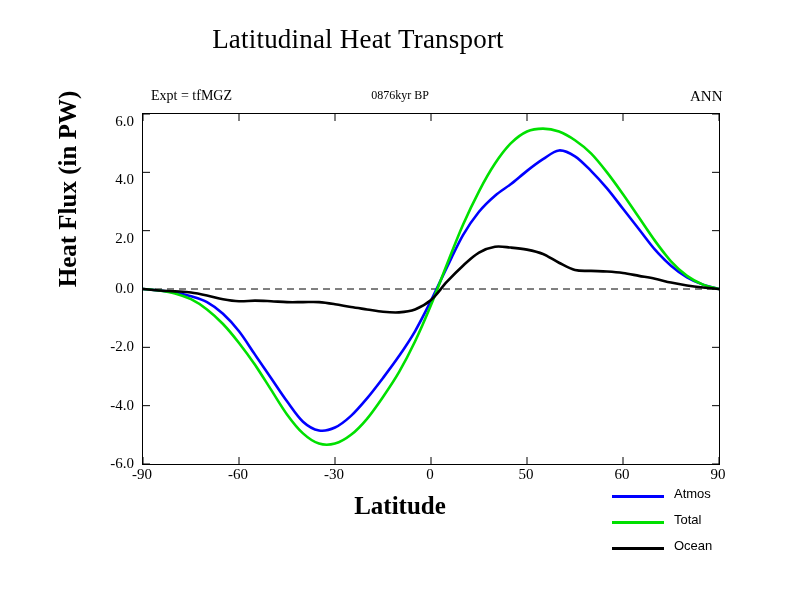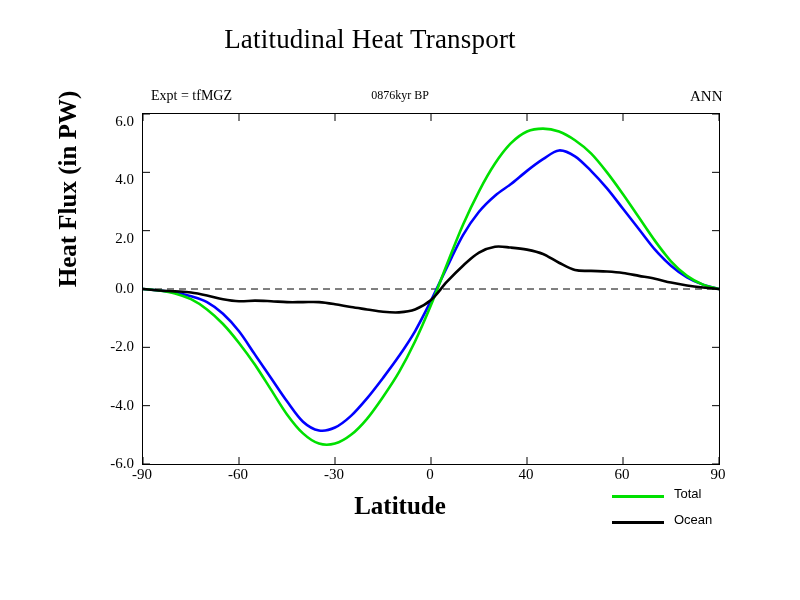--- a/index.html
+++ b/index.html
@@ -16,21 +16,21 @@
   }
   #figure {
     position: relative;
     width: 800px;
     height: 600px;
   }
   
   #title {
     position: absolute;
     top: 24px;
-    left: 12px;
+    left: 0;
     width: 716px;
     text-align: center;
     font-size: 27px;
     letter-spacing: 0.2px;
   }
   #subtitle {
     position: absolute;
     top: 63px;
     left: 0;
     width: 800px;
@@ -151,21 +151,21 @@
   <div class="tick-label ytick-label" style="top:229.7px;">2.0</div>
   <div class="tick-label ytick-label" style="top:280px;">0.0</div>
   <div class="tick-label ytick-label" style="top:338.3px;">-2.0</div>
   <div class="tick-label ytick-label" style="top:396.7px;">-4.0</div>
   <div class="tick-label ytick-label" style="top:455px;">-6.0</div>
 
   <div class="tick-label xtick-label" style="top:466px; left:112px;">-90</div>
   <div class="tick-label xtick-label" style="top:466px; left:208px;">-60</div>
   <div class="tick-label xtick-label" style="top:466px; left:304px;">-30</div>
   <div class="tick-label xtick-label" style="top:466px; left:400px;">0</div>
-  <div class="tick-label xtick-label" style="top:466px; left:496px;">40</div>
+  <div class="tick-label xtick-label" style="top:466px; left:496px;">50</div>
   <div class="tick-label xtick-label" style="top:466px; left:592px;">60</div>
   <div class="tick-label xtick-label" style="top:466px; left:688px;">90</div>
 
   <div id="plot">
     <svg id="plot-svg" width="576" height="350" viewBox="0 0 576 350">
       <g id="ticks">
           <line x1="0" x2="0" y1="350" y2="343" stroke="#000" stroke-width="1"></line>
           <line x1="0" x2="0" y1="0" y2="7" stroke="#000" stroke-width="1"></line>
           <line x1="96" x2="96" y1="350" y2="343" stroke="#000" stroke-width="1"></line>
           <line x1="96" x2="96" y1="0" y2="7" stroke="#000" stroke-width="1"></line>
@@ -198,20 +198,24 @@
       <g id="series-group">
           <path d="M 0.00 175.00 C 2.67 175.24, 10.67 175.87, 16.00 176.46 C 21.33 177.04, 26.67 177.53, 32.00 178.50 C 37.33 179.47, 42.67 180.69, 48.00 182.29 C 53.33 183.90, 58.67 185.21, 64.00 188.13 C 69.33 191.04, 74.67 194.93, 80.00 199.79 C 85.33 204.65, 90.67 210.49, 96.00 217.29 C 101.33 224.10, 106.67 232.85, 112.00 240.63 C 117.33 248.40, 122.67 256.18, 128.00 263.96 C 133.33 271.74, 138.67 280.00, 144.00 287.29 C 149.33 294.58, 154.67 302.85, 160.00 307.71 C 165.33 312.57, 170.67 315.49, 176.00 316.46 C 181.33 317.43, 186.67 315.97, 192.00 313.54 C 197.33 311.11, 202.67 306.74, 208.00 301.88 C 213.33 297.01, 218.67 290.69, 224.00 284.38 C 229.33 278.06, 234.67 271.01, 240.00 263.96 C 245.33 256.91, 250.67 249.86, 256.00 242.08 C 261.33 234.31, 266.67 226.53, 272.00 217.29 C 277.33 208.06, 282.67 197.36, 288.00 186.67 C 293.33 175.97, 298.67 164.06, 304.00 153.13 C 309.33 142.19, 314.67 130.28, 320.00 121.04 C 325.33 111.81, 330.67 104.27, 336.00 97.71 C 341.33 91.15, 346.67 86.28, 352.00 81.67 C 357.33 77.05, 362.67 74.13, 368.00 70.00 C 373.33 65.87, 378.67 61.01, 384.00 56.88 C 389.33 52.74, 394.67 48.61, 400.00 45.21 C 405.33 41.81, 410.67 36.94, 416.00 36.46 C 421.33 35.97, 426.67 38.89, 432.00 42.29 C 437.33 45.69, 442.67 51.53, 448.00 56.88 C 453.33 62.22, 458.67 68.06, 464.00 74.38 C 469.33 80.69, 474.67 87.99, 480.00 94.79 C 485.33 101.60, 490.67 108.40, 496.00 115.21 C 501.33 122.01, 506.67 129.55, 512.00 135.63 C 517.33 141.70, 522.67 147.05, 528.00 151.67 C 533.33 156.28, 538.67 160.17, 544.00 163.33 C 549.33 166.49, 554.67 168.68, 560.00 170.62 C 565.33 172.57, 573.33 174.27, 576.00 175.00" fill="none" stroke="#0000ff" stroke-width="2.6" stroke-linejoin="round" stroke-linecap="round"></path>
           <path d="M 0.00 175.00 C 2.67 175.24, 10.67 175.73, 16.00 176.46 C 21.33 177.19, 26.67 177.92, 32.00 179.38 C 37.33 180.83, 42.67 182.53, 48.00 185.21 C 53.33 187.88, 58.67 191.28, 64.00 195.42 C 69.33 199.55, 74.67 204.41, 80.00 210.00 C 85.33 215.59, 90.67 222.15, 96.00 228.96 C 101.33 235.76, 106.67 243.06, 112.00 250.83 C 117.33 258.61, 122.67 267.36, 128.00 275.63 C 133.33 283.89, 138.67 293.12, 144.00 300.42 C 149.33 307.71, 154.67 314.51, 160.00 319.38 C 165.33 324.24, 170.67 327.88, 176.00 329.58 C 181.33 331.28, 186.67 331.04, 192.00 329.58 C 197.33 328.13, 202.67 324.97, 208.00 320.83 C 213.33 316.70, 218.67 311.11, 224.00 304.79 C 229.33 298.47, 234.67 290.69, 240.00 282.92 C 245.33 275.14, 250.67 267.36, 256.00 258.13 C 261.33 248.89, 266.67 238.68, 272.00 227.50 C 277.33 216.32, 282.67 203.92, 288.00 191.04 C 293.33 178.16, 298.67 163.58, 304.00 150.21 C 309.33 136.84, 314.67 122.99, 320.00 110.83 C 325.33 98.68, 330.67 87.50, 336.00 77.29 C 341.33 67.08, 346.67 57.60, 352.00 49.58 C 357.33 41.56, 362.67 34.51, 368.00 29.17 C 373.33 23.82, 378.67 19.93, 384.00 17.50 C 389.33 15.07, 394.67 14.58, 400.00 14.58 C 405.33 14.58, 410.67 15.56, 416.00 17.50 C 421.33 19.44, 426.67 22.60, 432.00 26.25 C 437.33 29.90, 442.67 34.03, 448.00 39.38 C 453.33 44.72, 458.67 51.53, 464.00 58.33 C 469.33 65.14, 474.67 72.67, 480.00 80.21 C 485.33 87.74, 490.67 95.76, 496.00 103.54 C 501.33 111.32, 506.67 119.58, 512.00 126.87 C 517.33 134.17, 522.67 141.46, 528.00 147.29 C 533.33 153.13, 538.67 157.99, 544.00 161.88 C 549.33 165.76, 554.67 168.44, 560.00 170.62 C 565.33 172.81, 573.33 174.27, 576.00 175.00" fill="none" stroke="#00e000" stroke-width="2.6" stroke-linejoin="round" stroke-linecap="round"></path>
           <path d="M 0.00 175.00 C 2.67 175.24, 10.67 176.07, 16.00 176.46 C 21.33 176.85, 26.67 176.99, 32.00 177.33 C 37.33 177.67, 42.67 177.82, 48.00 178.50 C 53.33 179.18, 58.67 180.30, 64.00 181.42 C 69.33 182.53, 74.67 184.24, 80.00 185.21 C 85.33 186.18, 90.67 187.01, 96.00 187.25 C 101.33 187.49, 106.67 186.67, 112.00 186.67 C 117.33 186.67, 122.67 187.01, 128.00 187.25 C 133.33 187.49, 138.67 187.98, 144.00 188.13 C 149.33 188.27, 154.67 188.13, 160.00 188.13 C 165.33 188.13, 170.67 187.78, 176.00 188.13 C 181.33 188.47, 186.67 189.34, 192.00 190.17 C 197.33 190.99, 202.67 192.21, 208.00 193.08 C 213.33 193.96, 218.67 194.64, 224.00 195.42 C 229.33 196.19, 234.67 197.26, 240.00 197.75 C 245.33 198.24, 250.67 198.72, 256.00 198.33 C 261.33 197.94, 266.67 197.46, 272.00 195.42 C 277.33 193.38, 282.67 190.70, 288.00 186.08 C 293.33 181.47, 298.67 173.44, 304.00 167.71 C 309.33 161.97, 314.67 156.53, 320.00 151.67 C 325.33 146.81, 330.67 141.70, 336.00 138.54 C 341.33 135.38, 346.67 133.53, 352.00 132.71 C 357.33 131.88, 362.67 133.10, 368.00 133.58 C 373.33 134.07, 378.67 134.56, 384.00 135.63 C 389.33 136.69, 394.67 137.81, 400.00 140.00 C 405.33 142.19, 410.67 146.08, 416.00 148.75 C 421.33 151.42, 426.67 154.68, 432.00 156.04 C 437.33 157.40, 442.67 156.67, 448.00 156.92 C 453.33 157.16, 458.67 157.16, 464.00 157.50 C 469.33 157.84, 474.67 158.23, 480.00 158.96 C 485.33 159.69, 490.67 160.90, 496.00 161.88 C 501.33 162.85, 506.67 163.67, 512.00 164.79 C 517.33 165.91, 522.67 167.47, 528.00 168.58 C 533.33 169.70, 538.67 170.67, 544.00 171.50 C 549.33 172.33, 554.67 172.96, 560.00 173.54 C 565.33 174.13, 573.33 174.76, 576.00 175.00" fill="none" stroke="#000000" stroke-width="2.6" stroke-linejoin="round" stroke-linecap="round"></path>
         </g>
     </svg>
   </div>
 
   <div id="legend">
     <div class="legend-row">
+      <div class="legend-line" style="background: rgb(0, 0, 255);"></div>
+      <div class="legend-text">Atmos</div>
+    </div>
+    <div class="legend-row">
       <div class="legend-line" style="background: rgb(0, 224, 0);"></div>
       <div class="legend-text">Total</div>
     </div>
     <div class="legend-row">
       <div class="legend-line" style="background: rgb(0, 0, 0);"></div>
       <div class="legend-text">Ocean</div>
     </div>
   </div>
 
 </div>

